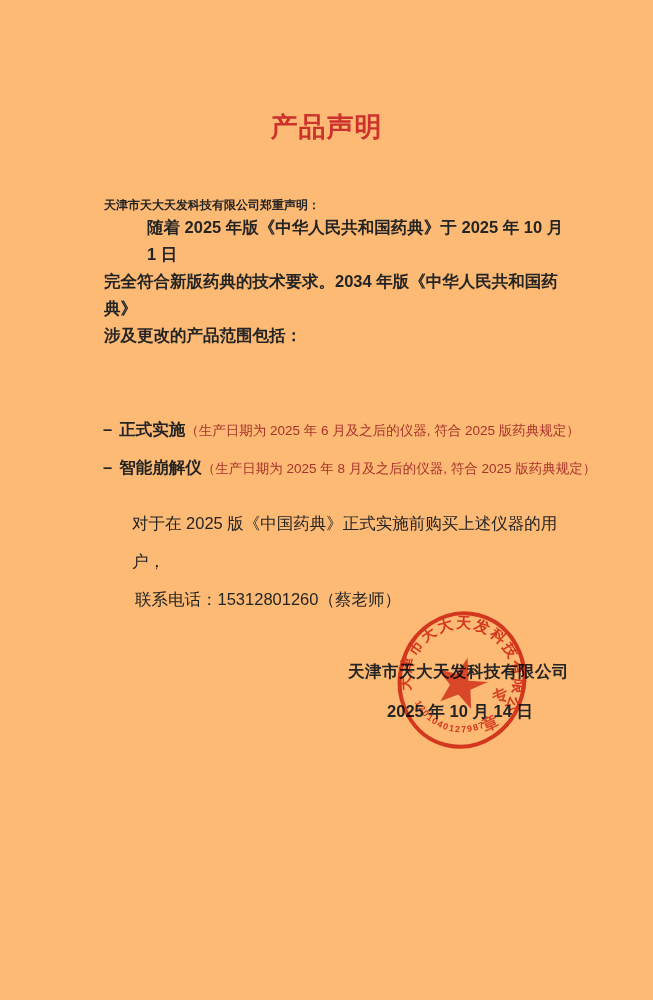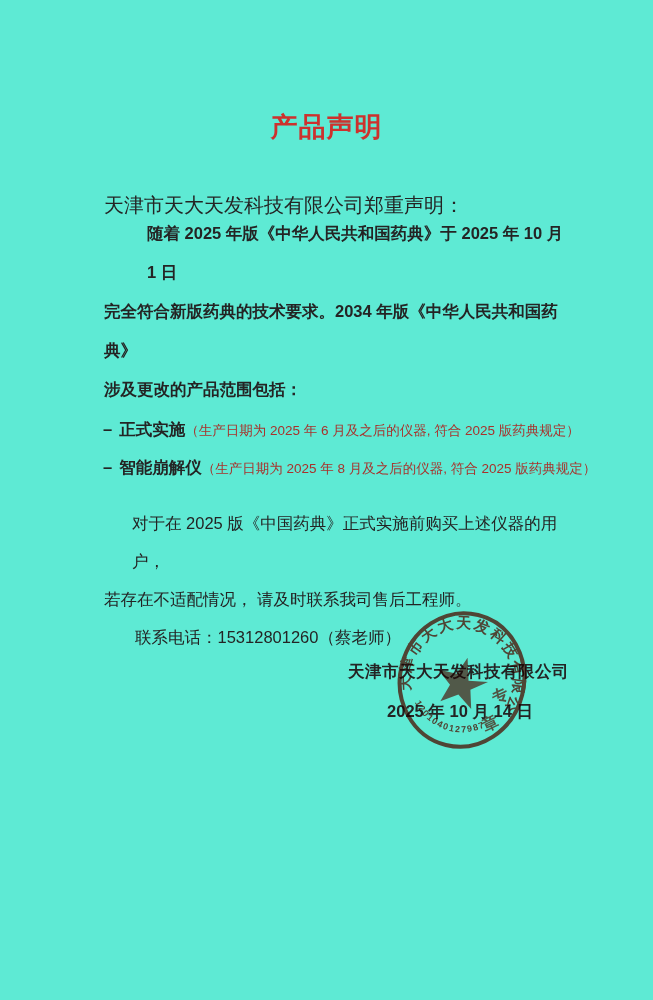--- a/index.html
+++ b/index.html
@@ -1,38 +1,38 @@
 <!DOCTYPE html>
 <html><head>
 <meta charset="utf-8">
 <style>
   html, body { margin: 0; padding: 0; background: #e8e8e8; }
   .page {
     position: relative;
     width: 653px; height: 1000px;
     margin: 0 auto;
-    background: #5eead4;
+    background: #fdba74;
     overflow: hidden;
     font-family: "Liberation Sans", sans-serif;
     color: #242424;
   }
   .doc-title {
     position: absolute; top: 109px; left: 0; right: 0;
     text-align: center;
     font-size: 27px; font-weight: 700;
     color: #cd312d;
     letter-spacing: 1px;
   }
   .intro-line {
     position: absolute; top: 194px; left: 104px;
-    font-size: 20px; font-weight: 400; line-height: 22px;
+    font-size: 12px; font-weight: 700; line-height: 22px;
   }
   .para-1 {
     position: absolute; top: 214px; left: 104px; width: 470px;
-    font-size: 16.5px; font-weight: 700; line-height: 39px;
+    font-size: 16.5px; font-weight: 700; line-height: 27px;
   }
   .para-1 .line-indent { padding-left: 43px; }
   .product-list {
     position: absolute; top: 411px; left: 103px; width: 470px;
     line-height: 37px; font-size: 16.5px; font-weight: 700;
     white-space: nowrap;
   }
   .bullet-dash { margin-right: 7px; font-weight: 700; }
   .product-name { font-weight: 700; color: #242424; }
   .product-detail { font-size: 13.5px; font-weight: 400; color: #a8322c; }
@@ -80,21 +80,20 @@
     <div>
       <span class="bullet-dash">–</span><span class="product-name">正式实施</span><span class="product-detail">（生产日期为 2025 年 6 月及之后的仪器, 符合 2025 版药典规定）</span>
     </div>
     <div>
       <span class="bullet-dash">–</span><span class="product-name">智能崩解仪</span><span class="product-detail">（生产日期为 2025 年 8 月及之后的仪器, 符合 2025 版药典规定）</span>
     </div>
   </div>
 
   <div class="para-2">
     <div class="line-indent-a">对于在 2025 版《中国药典》正式实施前购买上述仪器的用户，</div>
-    <div>若存在不适配情况， 请及时联系我司售后工程师。</div>
     <div class="line-indent-b">联系电话：15312801260（蔡老师）</div>
   </div>
 
   <div class="signature-company">天津市天大天发科技有限公司</div>
   <div class="signature-date">2025 年 10 月 14 日</div>
 
   <div class="seal">
     <svg viewBox="-80 -80 160 160" xmlns="http://www.w3.org/2000/svg">
       <defs>
         <path id="arc-top" d="M -45,26 A 52,52 0 1 1 45,26" fill="none"></path>

